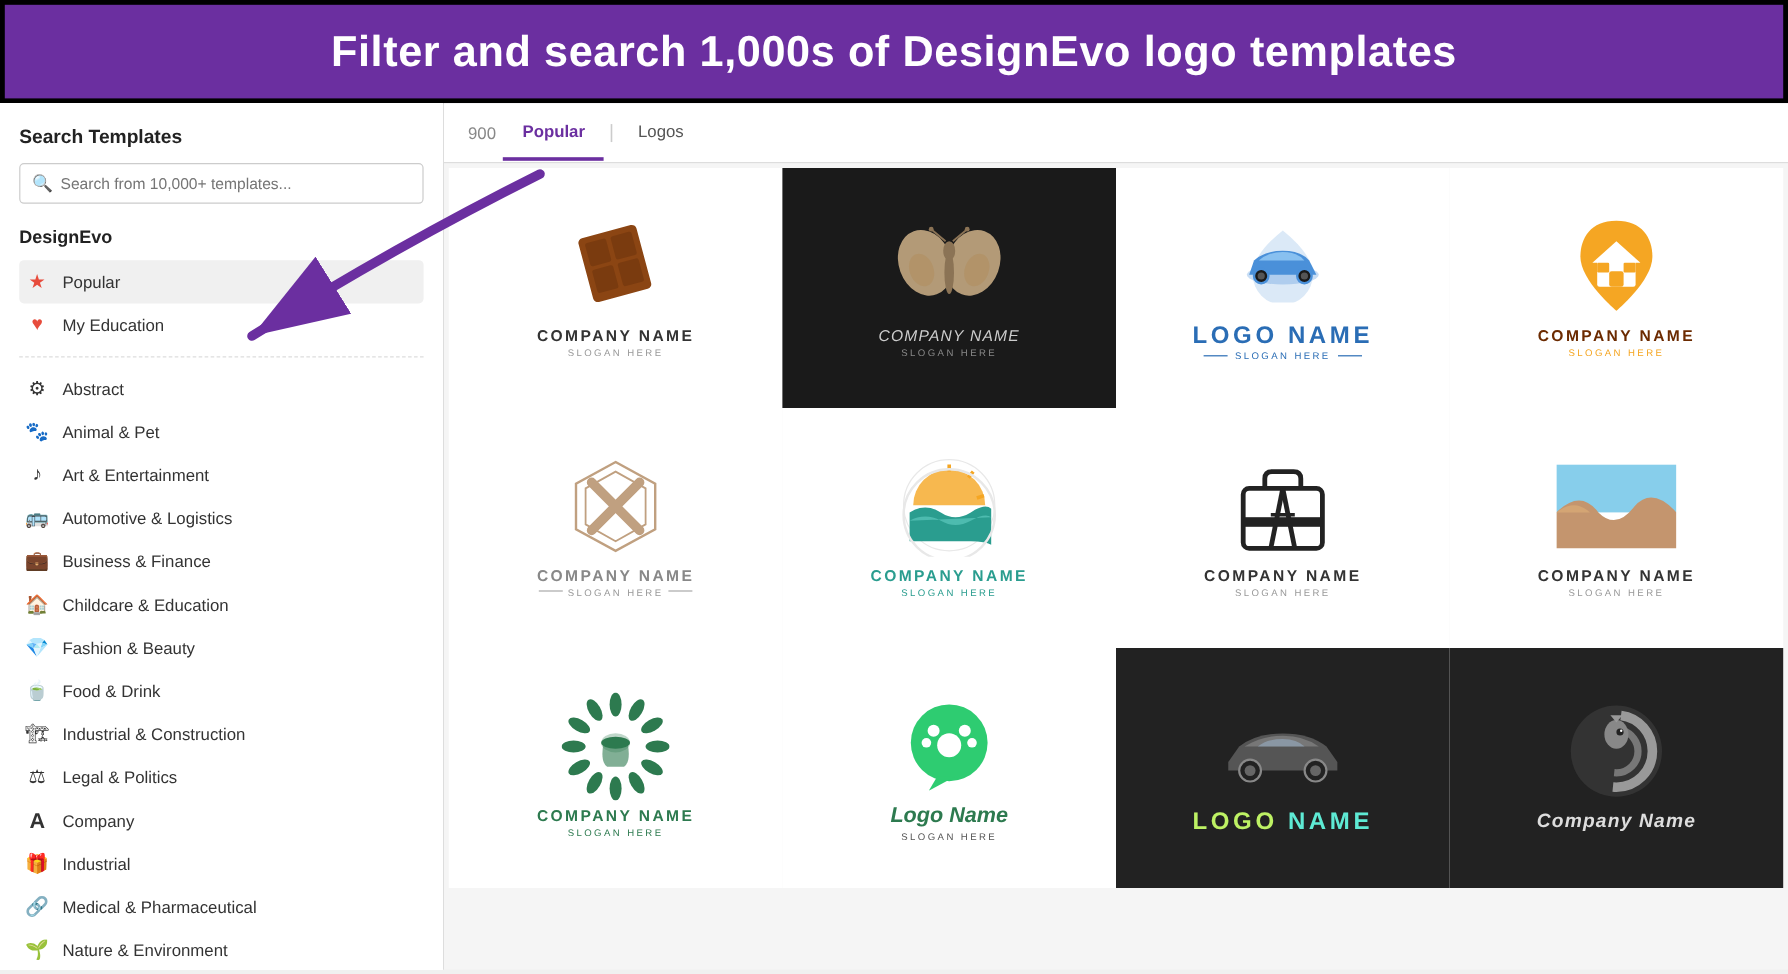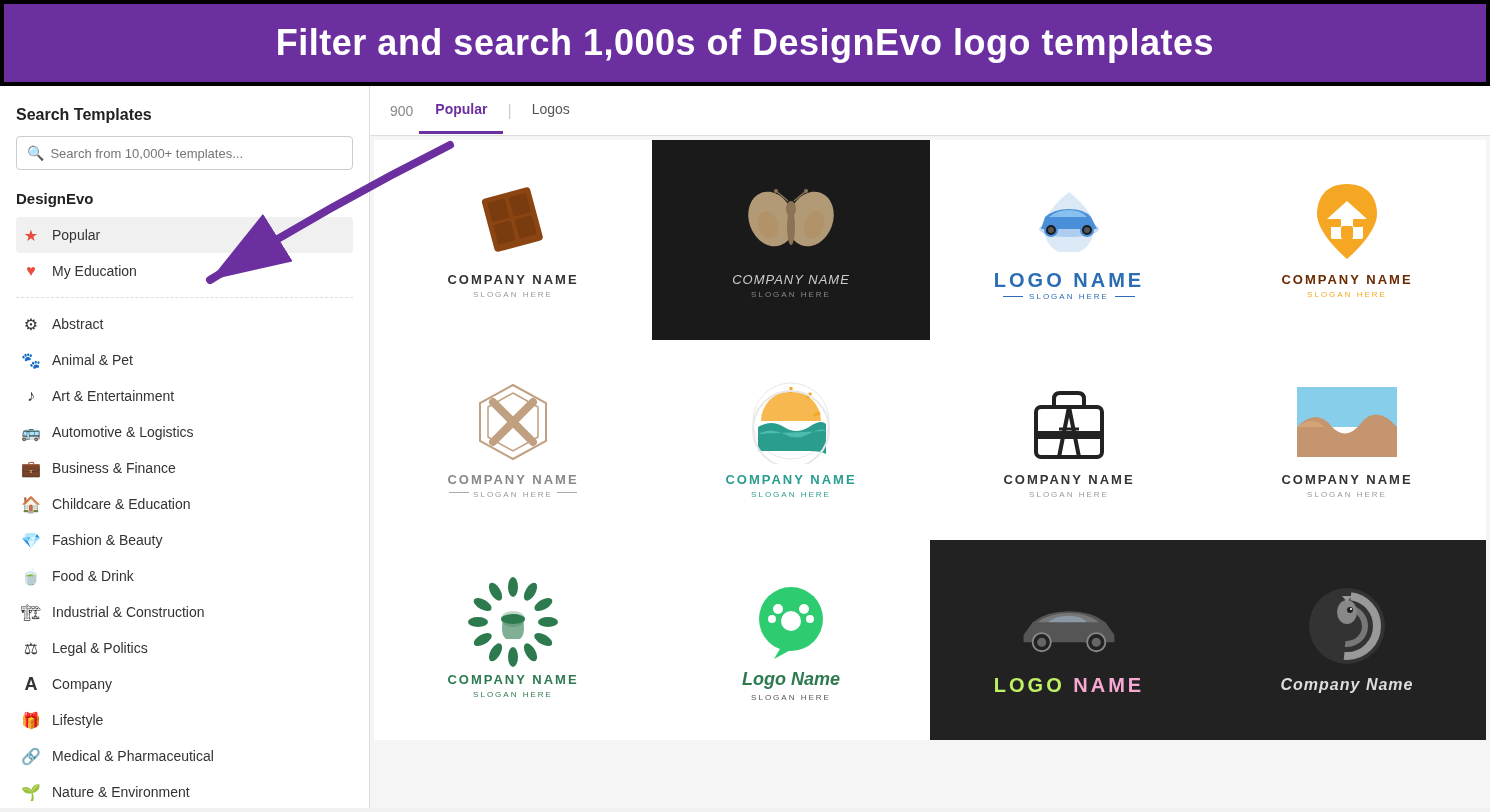--- a/index.html
+++ b/index.html
@@ -292,21 +292,21 @@
       <div class="cat-item">
         <span class="cat-icon">⚖</span>
         <span>Legal &amp; Politics</span>
       </div>
       <div class="cat-item">
         <span class="cat-icon" style="font-weight:bold;font-size:18px;">A</span>
         <span>Company</span>
       </div>
       <div class="cat-item">
         <span class="cat-icon">🎁</span>
-        <span>Lifestyle</span>
+        <span>Industrial</span>
       </div>
       <div class="cat-item">
         <span class="cat-icon">🔗</span>
         <span>Medical &amp; Pharmaceutical</span>
       </div>
       <div class="cat-item">
         <span class="cat-icon">🌱</span>
         <span>Nature &amp; Environment</span>
       </div>
 
@@ -552,21 +552,21 @@
               <circle cx="85" cy="50" r="10" fill="#222" stroke="#888" stroke-width="2"></circle>
               <circle cx="25" cy="50" r="5" fill="#666"></circle>
               <circle cx="85" cy="50" r="5" fill="#666"></circle>
 
               <path d="M32 28 Q40 21 55 21 Q68 21 75 28 Z" fill="#9db8d2" opacity="0.5"></path>
             </svg>
           </div>
           <div class="logo-text-block">
             <div style="font-size:20px;font-weight:900;letter-spacing:3px;text-transform:uppercase;">
               <span style="color:#bef264;">LOGO</span>
-              <span style="color:#f9a8d4;"> NAME</span>
+              <span style="color:#5eead4;"> NAME</span>
             </div>
           </div>
         </div>
 
         <div class="logo-card dark2">
           <div class="logo-visual">
             <svg width="90" height="85" viewBox="0 0 90 85">
 
               <circle cx="45" cy="42" r="38" fill="#333"></circle>
 

